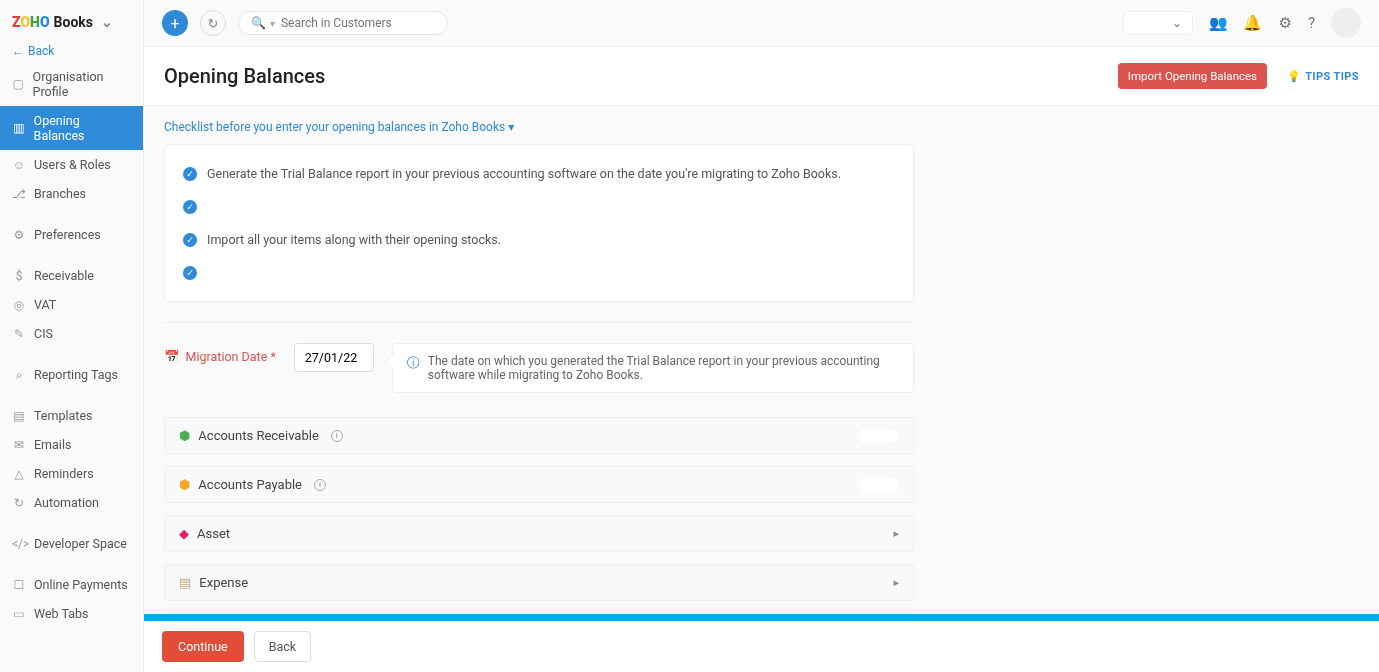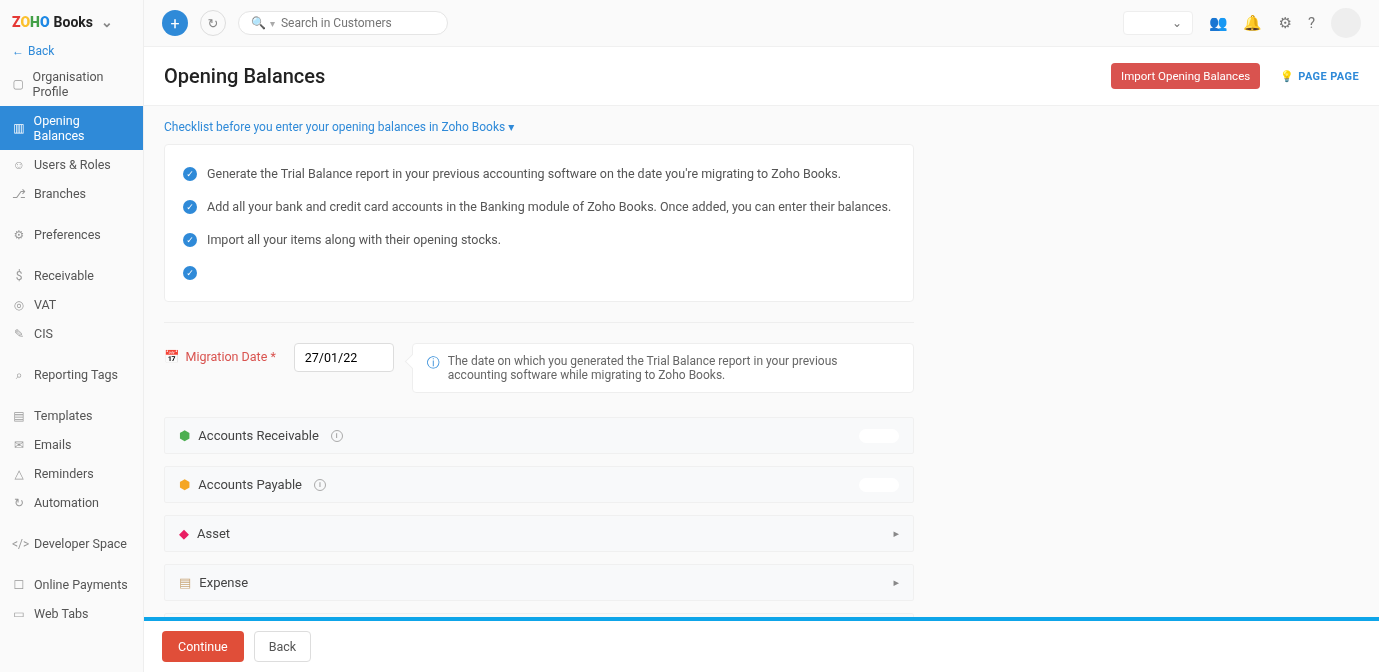--- a/index.html
+++ b/index.html
@@ -41,37 +41,37 @@
 .page-tips .bulb{color:#f5c542;}
 .content{flex:1;overflow-y:auto;padding:0 20px 70px;}
 .checklist-link{color:#2f8ad8;font-size:12px;padding:14px 0 10px;cursor:pointer;}
 .checklist-box{background:#fff;border:1px solid #eee;border-radius:4px;padding:12px 18px;max-width:750px;}
 .check-row{display:flex;align-items:flex-start;gap:10px;padding:9px 0;font-size:12.5px;color:#555;}
 .check-ic{width:14px;height:14px;border-radius:50%;background:#2f8ad8;color:#fff;display:flex;align-items:center;justify-content:center;font-size:9px;flex-shrink:0;margin-top:1px;}
 .divider{height:1px;background:#eee;margin:20px 0;max-width:750px;}
 .mig-row{display:flex;align-items:flex-start;gap:18px;max-width:750px;}
 .mig-label{display:flex;align-items:center;gap:6px;color:#d9534f;font-size:12.5px;min-width:110px;padding-top:6px;}
 .mig-label .cal{color:#d9534f;}
-.mig-input{border:1px solid #ddd;border-radius:4px;padding:6px 10px;font-size:12.5px;width:100px;}
+.mig-input{border:1px solid #ddd;border-radius:4px;padding:6px 10px;font-size:12.5px;width:80px;}
 .mig-note{flex:1;background:#fff;border:1px solid #eee;border-radius:4px;padding:10px 14px;font-size:12px;color:#666;display:flex;gap:8px;position:relative;}
 .mig-note::before{content:"";position:absolute;left:-6px;top:12px;width:10px;height:10px;background:#fff;border-left:1px solid #eee;border-bottom:1px solid #eee;transform:rotate(45deg);}
 .mig-note .info-ic{color:#2f8ad8;font-size:13px;flex-shrink:0;}
 .acc-list{margin-top:24px;max-width:750px;}
 .acc-row{background:#f8f9fa;border:1px solid #f0f0f0;border-radius:2px;padding:10px 14px;margin-bottom:12px;display:flex;align-items:center;justify-content:space-between;font-size:13px;color:#444;cursor:pointer;}
 .acc-left{display:flex;align-items:center;gap:8px;}
 .acc-icon{font-size:13px;}
 .acc-info{width:12px;height:12px;border:1px solid #aaa;border-radius:50%;display:inline-flex;align-items:center;justify-content:center;font-size:8px;color:#888;margin-left:4px;}
 .acc-chev{color:#888;font-size:11px;}
 .acc-badge{background:#fff;border-radius:10px;width:40px;height:14px;}
 .acc-icon.green{color:#4caf50;}
 .acc-icon.orange{color:#f5a623;}
 .acc-icon.pink{color:#e91e63;}
 .acc-icon.tan{color:#c9a87a;}
 .acc-icon.blue{color:#2f8ad8;}
-.footer-bar{position:fixed;bottom:0;left:144px;right:0;background:#fff;border-top:4px solid #0ea5e9;padding:10px 18px;display:flex;gap:10px;}
+.footer-bar{position:fixed;bottom:0;left:144px;right:0;background:#fff;border-top:7px solid #0ea5e9;padding:10px 18px;display:flex;gap:10px;}
 .btn-continue{background:#e04e39;color:#fff;border:none;border-radius:4px;padding:7px 16px;font-size:12.5px;cursor:pointer;}
 .btn-back{background:#fff;border:1px solid #ddd;border-radius:4px;padding:7px 14px;font-size:12.5px;cursor:pointer;color:#555;}
 </style>
 </head>
 <body>
 
 <div class="app">
   <div class="sidebar">
     <div class="brand">
       <span><span class="z">Z</span><span class="o1">O</span><span class="h">H</span><span class="o2">O</span></span>
@@ -178,35 +178,34 @@
         <div class="avatar"></div>
       </div>
     </div>
 
     <div class="page-head">
       <div class="page-title">Opening Balances</div>
       <div class="head-right">
         <button class="import-btn">Import Opening Balances</button>
         <div class="page-tips">
           <span class="bulb">💡</span>
-          <span>PAGE PAGE</span>
+          <span>TIPS TIPS</span>
         </div>
       </div>
     </div>
 
     <div class="content">
       <div class="checklist-link">Checklist before you enter your opening balances in Zoho Books ▾</div>
       <div class="checklist-box" id="checklist-mount">
           <div class="check-row">
             <span class="check-ic">✓</span>
             <span>Generate the Trial Balance report in your previous accounting software on the date you're migrating to Zoho Books.</span>
           </div>
           <div class="check-row">
             <span class="check-ic">✓</span>
-            <span>Add all your bank and credit card accounts in the Banking module of Zoho Books. Once added, you can enter their balances.</span>
           </div>
           <div class="check-row">
             <span class="check-ic">✓</span>
             <span>Import all your items along with their opening stocks.</span>
           </div>
           <div class="check-row">
             <span class="check-ic">✓</span>
           </div>
         </div>
       <div class="divider"></div>

